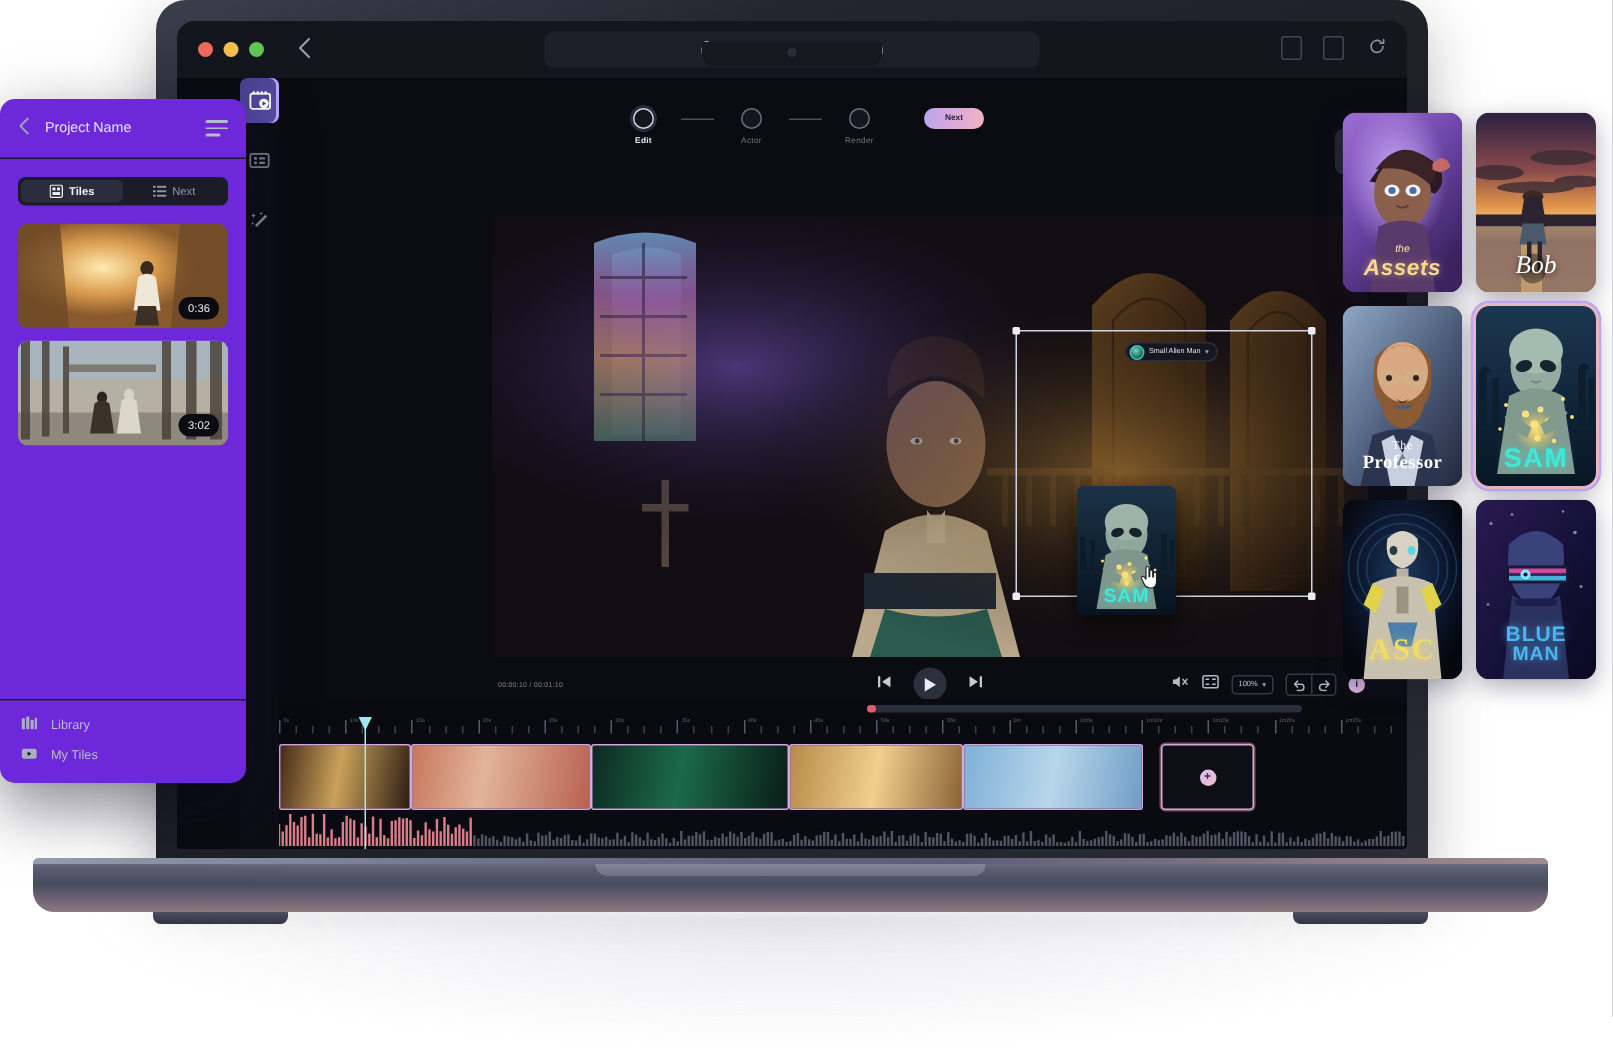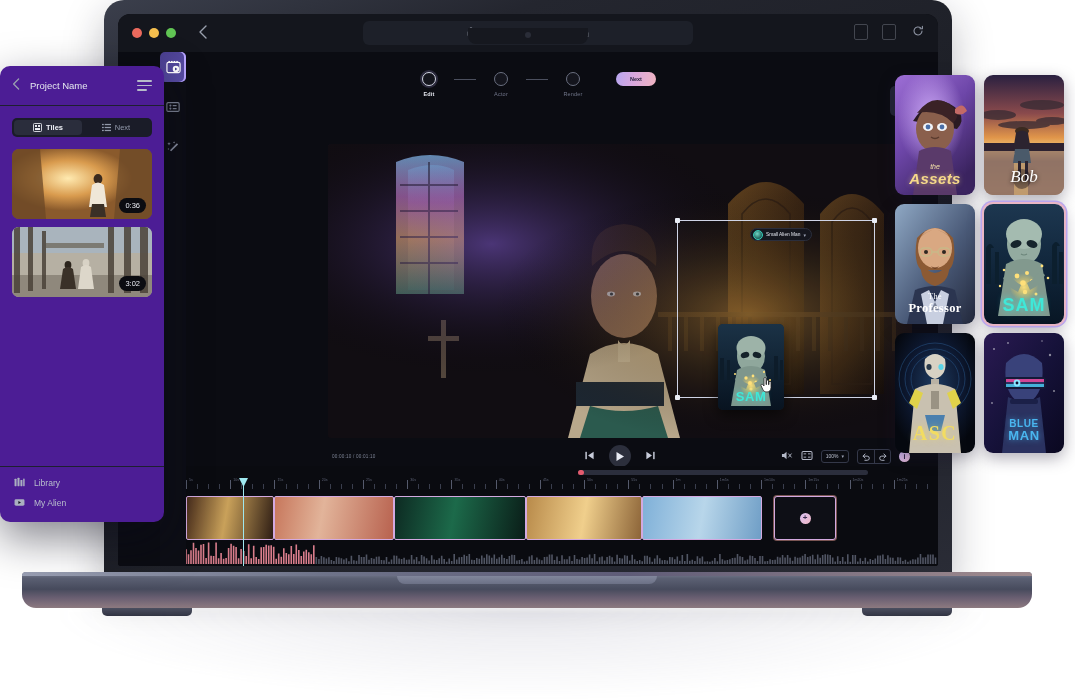--- a/index.html
+++ b/index.html
@@ -176,21 +176,21 @@
     background:linear-gradient(135deg,#d9c0f2,#f0b8c6); color:#3a2f50; font-size:8px; font-weight:bold;
     display:flex;align-items:center;justify-content:center; line-height:1;}
   .waveform{ position:absolute; left:0; top:76px; height:22px; }
   .playhead{ position:absolute; top:14px; bottom:0; width:1px; background:#9fe8ef; z-index:6;}
   .playhead .head{ position:absolute; left:-4px; top:-2px; width:9px;height:9px; background:#9fe8ef;
     clip-path: polygon(0 0,100% 0,50% 100%); }
 
   
   .panel{
     position:absolute; left:0px; top:66px; width:164px; height:456px;
-    background:#4c1d95; border-radius:10px 10px 10px 10px;
+    background:#6d28d9; border-radius:10px 10px 10px 10px;
     box-shadow:0 16px 44px rgba(10,10,25,.5);
     overflow:hidden; z-index:60;
   }
   .panel-head{ height:40px; display:flex;align-items:center; padding:0 12px; gap:9px;
     border-bottom:1px solid #1e2030;}
   .pnl-back{ color:#9aa0b0; font-size:12px; }
   .pnl-title{ font-size:9.5px; color:#e4e7ef; flex:1; }
   .pnl-menu{ display:flex;flex-direction:column;gap:3px; }
   .pnl-menu i{ display:block; height:1.5px; background:#b6bbc9; border-radius:1px;}
   .pnl-menu i:nth-child(1){width:15px;} .pnl-menu i:nth-child(2){width:15px;} .pnl-menu i:nth-child(3){width:10px;}
@@ -778,21 +778,21 @@
         </span>
         <span>Library</span>
       </div>
       <div class="foot-i">
         <span class="foot-ic">
           <svg width="11" height="11" viewBox="0 0 12 12">
               <rect x="0.6" y="2.4" width="10.8" height="7.2" rx="1.6" fill="#aab0c0"></rect>
               <path d="M4.8 4.4v3.2l2.8-1.6z" fill="#14151f"></path>
             </svg>
         </span>
-        <span>My Alien</span>
+        <span>My Tiles</span>
       </div>
     </div>
   </div>
 
   <div class="cards">
 
     <div class="card-row">
       <div class="card">
         <svg width="80" height="120" viewBox="0 0 80 120" style="position:absolute;inset:0;">
           <defs>
@@ -1008,20 +1008,20 @@
              <rect x="22" y="46" width="38" height="3" fill="#ef4aa0" opacity="0.85"></rect>
              <rect x="22" y="51" width="38" height="3" fill="#4ac8ef" opacity="0.85"></rect>
              <circle cx="33" cy="50" r="3.4" fill="#8ae6ff"></circle>
               <circle cx="33" cy="50" r="1.4" fill="#0b1030"></circle>
              <path d="M24 64q16 8 32 0l6 56H18z" fill="#2b3260"></path>
              <rect x="26" y="66" width="28" height="5" rx="2" fill="#1b2048"></rect>
             </g>
           <rect width="80" height="120" fill="none"></rect>
         </svg>
         <div class="card-title" style="bottom:10px;">
-          <div style="font-size:10px;color:#4ab6f0;font-weight:bold;letter-spacing:.6px;line-height:1;text-shadow:0 0 6px rgba(74,182,240,.7);">BLUE</div>
+          <div style="font-size:14px;color:#4ab6f0;font-weight:bold;letter-spacing:.6px;line-height:1;text-shadow:0 0 6px rgba(74,182,240,.7);">BLUE</div>
           <div style="font-size:13px;color:#4ab6f0;font-weight:bold;letter-spacing:.6px;line-height:1.1;text-shadow:0 0 6px rgba(74,182,240,.7);">MAN</div>
         </div>
       </div>
     </div>
   </div>
 
 </div>
 
 </body></html>

